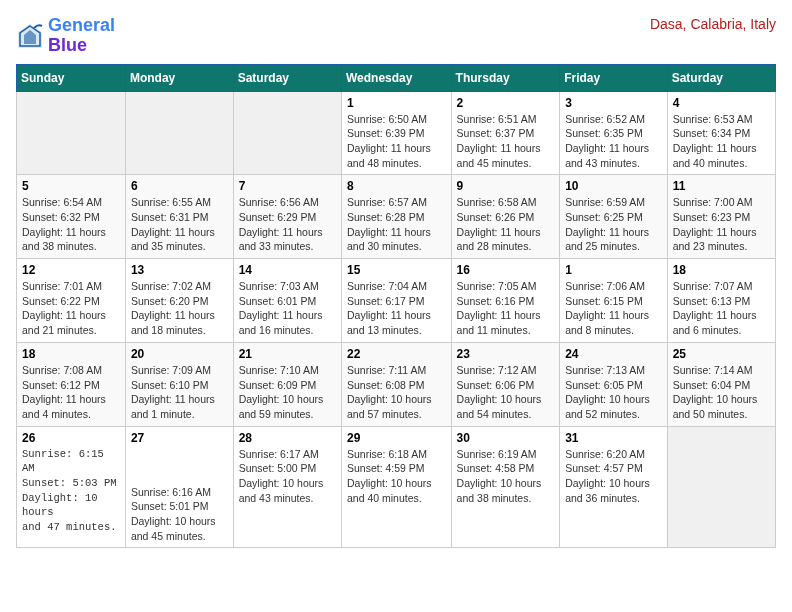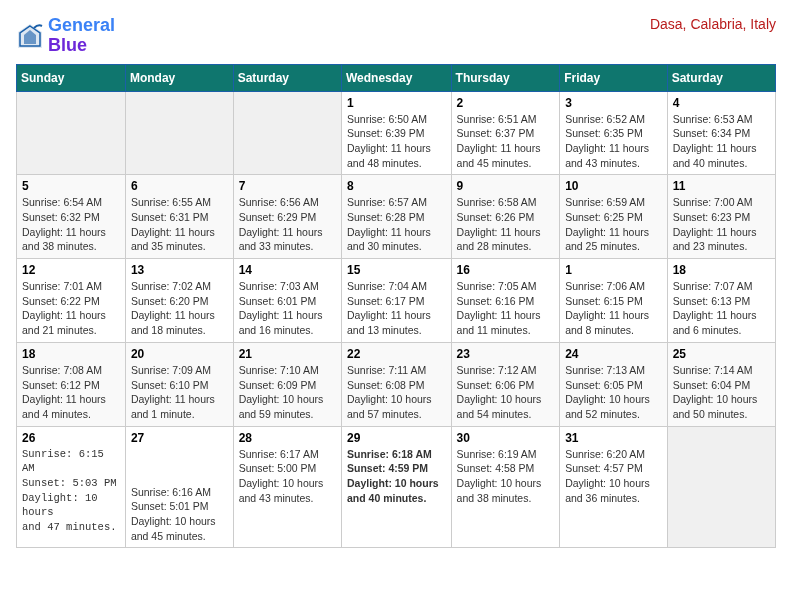--- a/index.html
+++ b/index.html
@@ -324,21 +324,21 @@
         </td>
         <td>
           <span class="day-num">28</span>
           <div class="day-info" style="white-space: pre-line;">Sunrise: 6:17 AM
 Sunset: 5:00 PM
 Daylight: 10 hours
 and 43 minutes.</div>
         </td>
         <td>
           <span class="day-num">29</span>
-          <div class="day-info" style="white-space: pre-line; font-weight: bold;">Sunrise: 6:18 AM
+          <div class="day-info" style="white-space: pre-line;">Sunrise: 6:18 AM
 Sunset: 4:59 PM
 Daylight: 10 hours
 and 40 minutes.</div>
         </td>
         <td>
           <span class="day-num">30</span>
           <div class="day-info" style="white-space: pre-line;">Sunrise: 6:19 AM
 Sunset: 4:58 PM
 Daylight: 10 hours
 and 38 minutes.</div>

